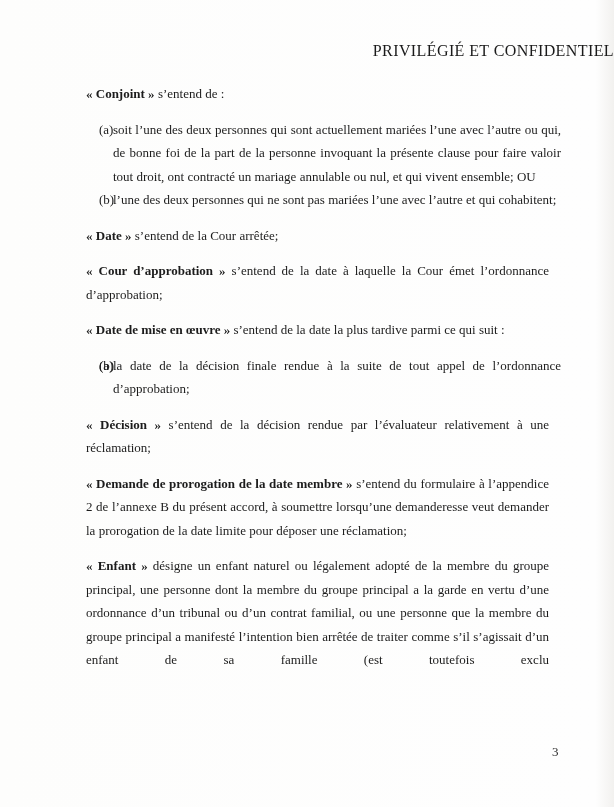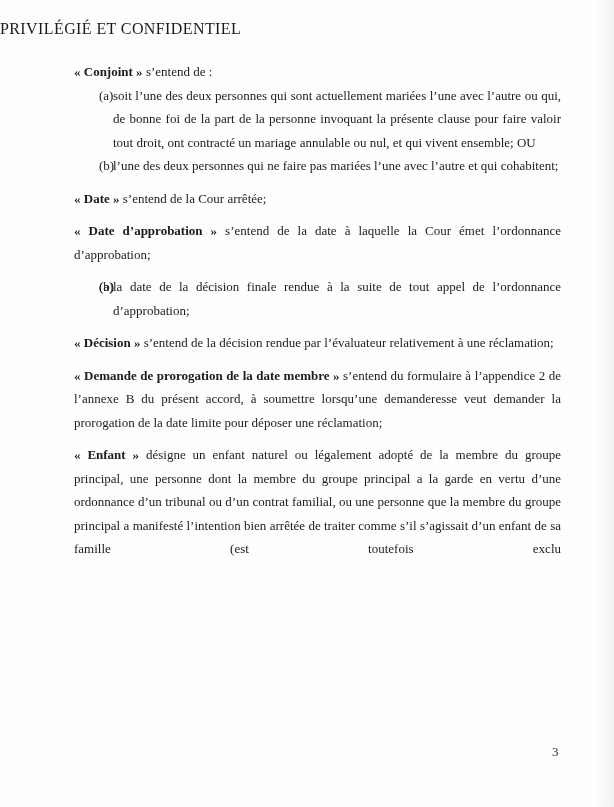--- a/index.html
+++ b/index.html
@@ -13,37 +13,37 @@
     height: 807px;
     background: #fefefdff;
     background: linear-gradient(90deg, #fdfdfc 0%, #fefefe 97%, #f2f1ef 100%);
     font-family: "Liberation Serif", "DejaVu Serif", serif;
     color: #1c1c1c;
     overflow: hidden;
     box-sizing: border-box;
   }
   .title {
     margin: 0;
-    padding-top: 20px;
-    text-align: left;
+    padding-top: 42px;
+    text-align: right;
     font-size: 16px;
     font-weight: 500;
     letter-spacing: 0.4px;
     color: #1a1a1a;
   }
   .content {
     margin: 22px 53px 0 74px; 
     font-size: 13px;
     line-height: 23.5px;
   }
   .def-block {
     margin: 0 0 9px 0;
   }
   .para {
-    margin: 0;
+    margin: 12px;
     text-align: justify;
   }
   .para.cont {
     text-align-last: justify;
   }
   .term {
     font-weight: bold;
   }
   .clauses {
     margin: 0;
@@ -69,30 +69,31 @@
 </head>
 <body>
 
 <div class="page">
   <h1 class="title">PRIVILÉGIÉ ET CONFIDENTIEL</h1>
   <main class="content" id="definitions">
       <div class="def-block">
         <p class="para"><span class="term">« Conjoint »</span><span class="rest"> s’entend de :</span></p>
         <div class="clauses">
           <div class="clause"><span class="clause-label">(a)</span><span class="clause-text">soit l’une des deux personnes qui sont actuellement mariées l’une avec l’autre ou qui, de bonne foi de la part de la personne invoquant la présente clause pour faire valoir tout droit, ont contracté un mariage annulable ou nul, et qui vivent ensemble; OU</span></div>
-          <div class="clause"><span class="clause-label">(b)</span><span class="clause-text">l’une des deux personnes qui ne faire pas mariées l’une avec l’autre et qui cohabitent;</span></div>
+          <div class="clause"><span class="clause-label">(b)</span><span class="clause-text">l’une des deux personnes qui ne sont pas mariées l’une avec l’autre et qui cohabitent;</span></div>
         </div>
       </div>
       <div class="def-block">
         <p class="para"><span class="term">« Date »</span><span class="rest"> s’entend de la Cour arrêtée;</span></p>
       </div>
       <div class="def-block">
-        <p class="para"><span class="term">« Date d’approbation »</span><span class="rest"> s’entend de la date à laquelle la Cour émet l’ordonnance d’approbation;</span></p>
+        <p class="para"><span class="term">« Cour d’approbation »</span><span class="rest"> s’entend de la date à laquelle la Cour émet l’ordonnance d’approbation;</span></p>
       </div>
       <div class="def-block">
+        <p class="para"><span class="term">« Date de mise en œuvre »</span><span class="rest"> s’entend de la date la plus tardive parmi ce qui suit :</span></p>
         <div class="clauses">
           <div class="clause"><span class="clause-label">(a)</span></div>
           <div class="clause"><span class="clause-label">(b)</span><span class="clause-text">la date de la décision finale rendue à la suite de tout appel de l’ordonnance d’approbation;</span></div>
         </div>
       </div>
       <div class="def-block">
         <p class="para"><span class="term">« Décision »</span><span class="rest"> s’entend de la décision rendue par l’évaluateur relativement à une réclamation;</span></p>
       </div>
       <div class="def-block">
         <p class="para"><span class="term">« Demande de prorogation de la date membre »</span><span class="rest"> s’entend du formulaire à l’appendice 2 de l’annexe B du présent accord, à soumettre lorsqu’une demanderesse veut demander la prorogation de la date limite pour déposer une réclamation;</span></p>

